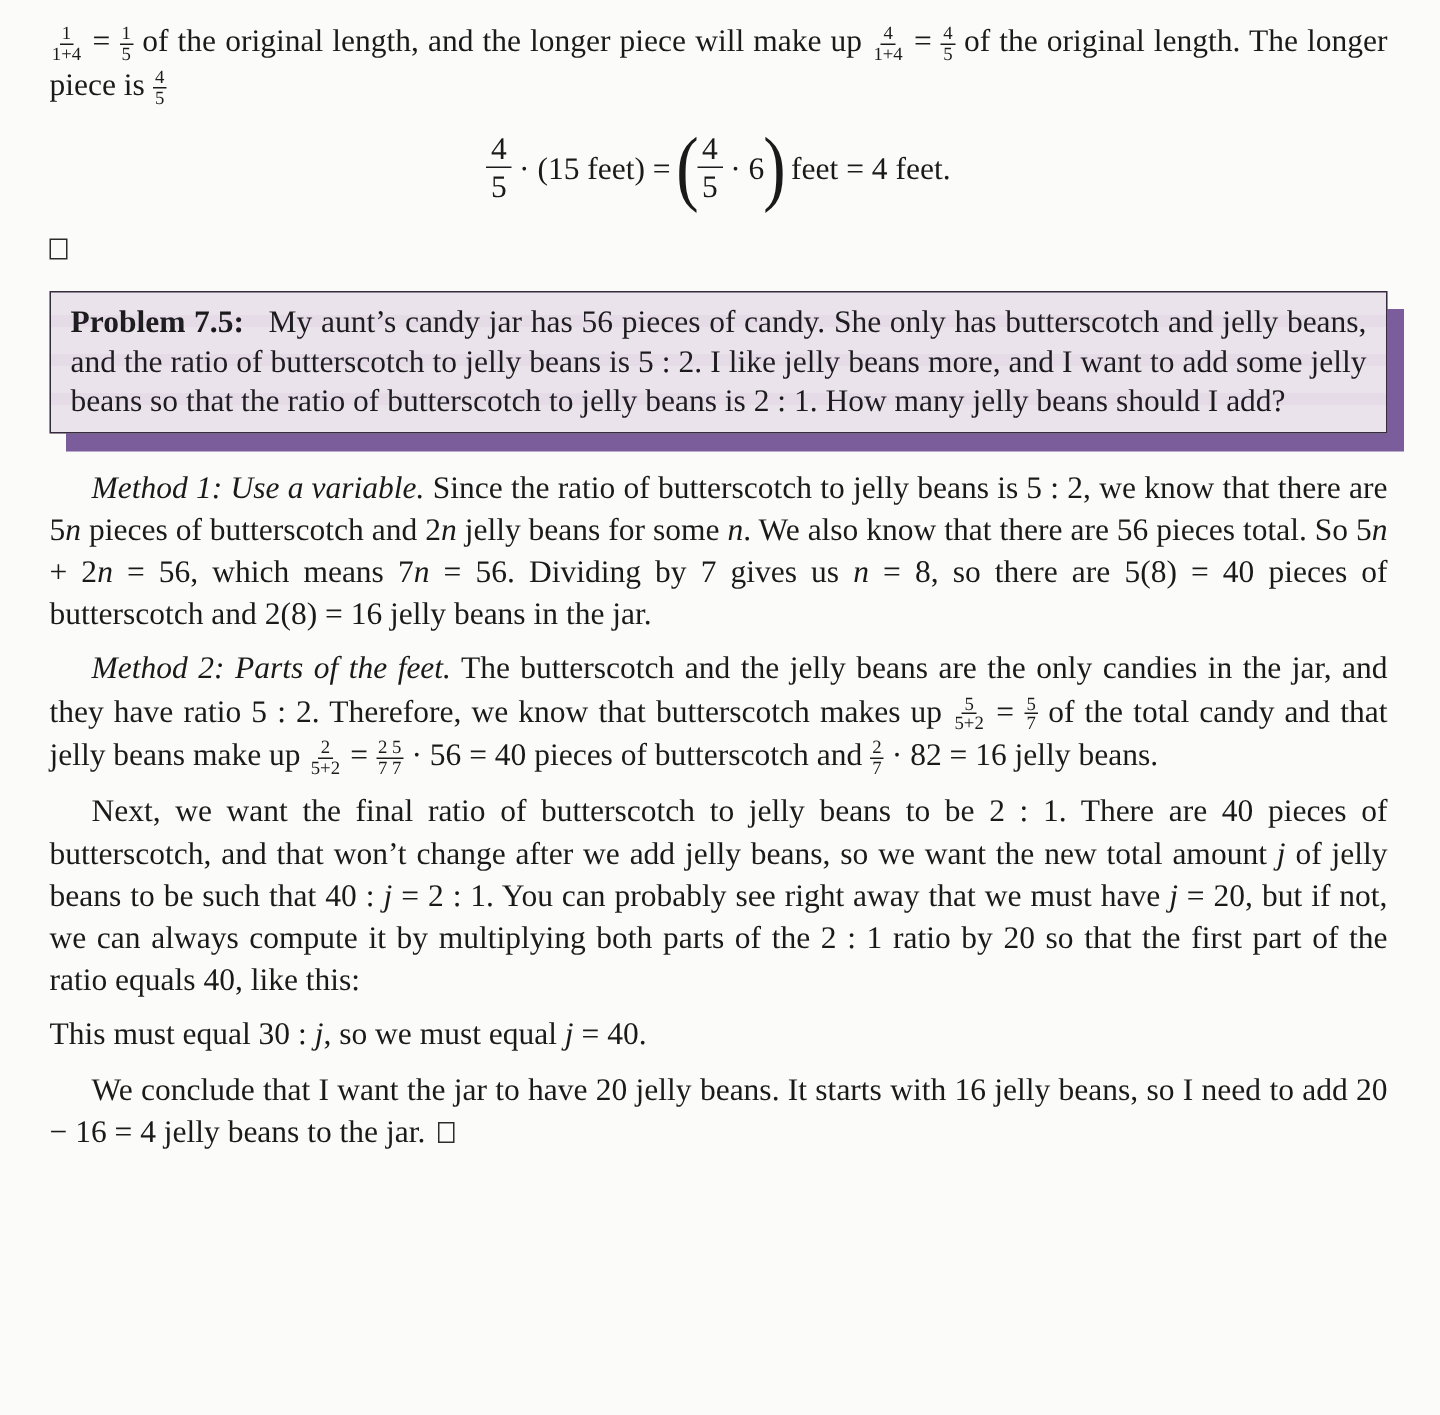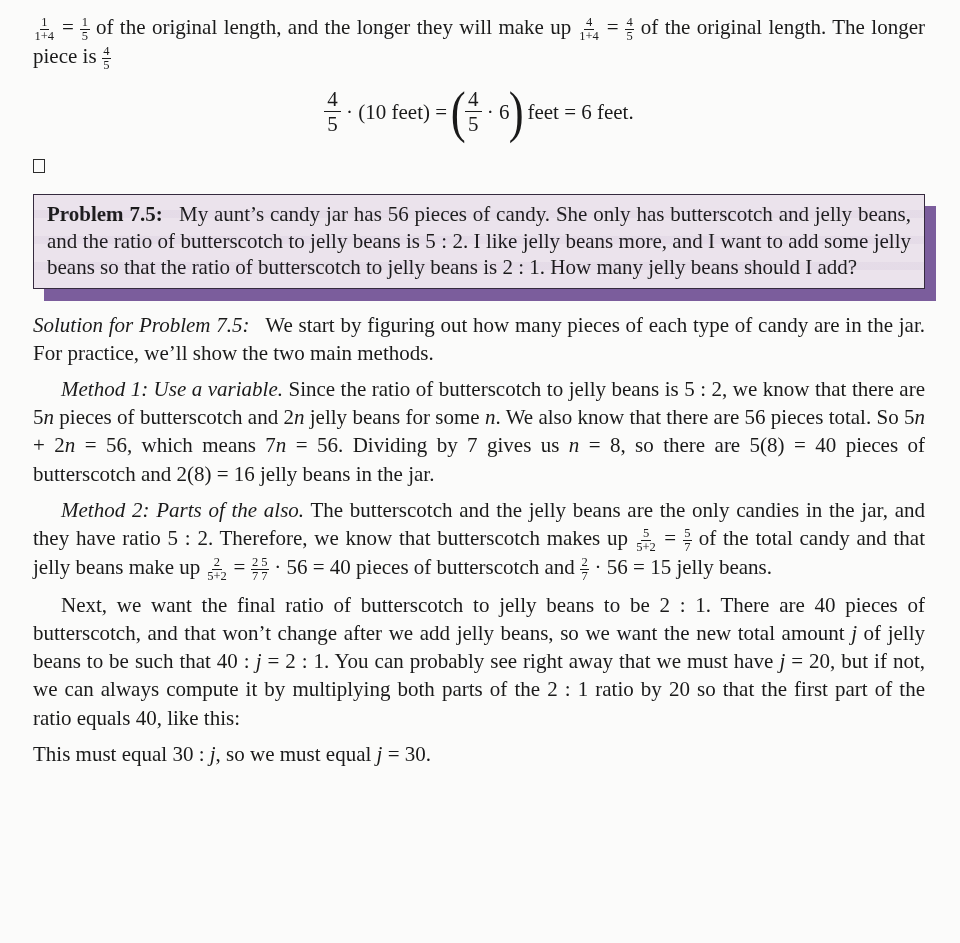--- a/index.html
+++ b/index.html
@@ -74,74 +74,74 @@
 <body>
 
 <div class="page">
 
   <p class="para first"><span class="frac">
         <span class="num">1</span>
         <span class="den">1+4</span>
       </span><span> = </span><span class="frac">
         <span class="num">1</span>
         <span class="den">5</span>
-      </span><span> of the original length, and the longer they will make up </span><span class="frac">
+      </span><span> of the original length, and the longer piece will make up </span><span class="frac">
         <span class="num">4</span>
         <span class="den">1+4</span>
       </span><span> = </span><span class="frac">
         <span class="num">4</span>
         <span class="den">5</span>
       </span><span> of the original length. The longer piece is </span><span class="frac">
         <span class="num">4</span>
         <span class="den">5</span>
       </span></p>
 
   <div class="equation">
       <span class="bigfrac"><span class="num">4</span><span class="den">5</span></span>
-      <span> · (10 feet) = </span>
+      <span> · (15 feet) = </span>
       <span class="bigparen">(</span>
       <span class="bigfrac"><span class="num">4</span><span class="den">5</span></span>
       <span> · 6</span>
       <span class="bigparen">)</span>
-      <span> feet = 6 feet.</span>
+      <span> feet = 4 feet.</span>
     </div>
 
   <div class="qed-line">
     <span class="qed"></span>
   </div>
 
   <div class="problem-box">
     <p class="para">
       <b class="plabel">Problem 7.5:</b><span><span>  My aunt’s candy jar has 56 pieces of candy. She only has butterscotch and jelly beans, and the ratio of butterscotch to jelly beans is 5 : 2. I like jelly beans more, and I want to add some jelly beans so that the ratio of butterscotch to jelly beans is 2 : 1. How many jelly beans should I add?</span></span>
     </p>
   </div>
 
-  <p class="para"><i>Solution for Problem 7.5:</i><span>  We start by figuring out how many pieces of each type of candy are in the jar. For practice, we’ll show the two main methods.</span></p>
 
   <p class="para indent"><i>Method 1: Use a variable.</i><span> Since the ratio of butterscotch to jelly beans is 5 : 2, we know that there are 5</span><i>n</i><span> pieces of butterscotch and 2</span><i>n</i><span> jelly beans for some </span><i>n</i><span>. We also know that there are 56 pieces total. So 5</span><i>n</i><span> + 2</span><i>n</i><span> = 56, which means 7</span><i>n</i><span> = 56. Dividing by 7 gives us </span><i>n</i><span> = 8, so there are 5(8) = 40 pieces of butterscotch and 2(8) = 16 jelly beans in the jar.</span></p>
 
-  <p class="para indent"><i>Method 2: Parts of the also.</i><span> The butterscotch and the jelly beans are the only candies in the jar, and they have ratio 5 : 2. Therefore, we know that butterscotch makes up </span><span class="frac">
+  <p class="para indent"><i>Method 2: Parts of the feet.</i><span> The butterscotch and the jelly beans are the only candies in the jar, and they have ratio 5 : 2. Therefore, we know that butterscotch makes up </span><span class="frac">
         <span class="num">5</span>
         <span class="den">5+2</span>
       </span><span> = </span><span class="frac">
         <span class="num">5</span>
         <span class="den">7</span>
       </span><span> of the total candy and that jelly beans make up </span><span class="frac">
         <span class="num">2</span>
         <span class="den">5+2</span>
       </span><span> = </span><span class="frac">
         <span class="num">2</span>
         <span class="den">7</span>
       </span><span class="frac">
         <span class="num">5</span>
         <span class="den">7</span>
       </span><span> · 56 = 40 pieces of butterscotch and </span><span class="frac">
         <span class="num">2</span>
         <span class="den">7</span>
-      </span><span> · 56 = 15 jelly beans.</span></p>
+      </span><span> · 82 = 16 jelly beans.</span></p>
 
   <p class="para indent"><span>Next, we want the final ratio of butterscotch to jelly beans to be 2 : 1. There are 40 pieces of butterscotch, and that won’t change after we add jelly beans, so we want the new total amount </span><i>j</i><span> of jelly beans to be such that 40 : </span><i>j</i><span> = 2 : 1. You can probably see right away that we must have </span><i>j</i><span> = 20, but if not, we can always compute it by multiplying both parts of the 2 : 1 ratio by 20 so that the first part of the ratio equals 40, like this:</span></p>
 
 
-  <p class="para"><span>This must equal 30 : </span><i>j</i><span>, so we must equal </span><i>j</i><span> = 30.</span></p>
+  <p class="para"><span>This must equal 30 : </span><i>j</i><span>, so we must equal </span><i>j</i><span> = 40.</span></p>
 
+  <p class="para indent"><span>We conclude that I want the jar to have 20 jelly beans. It starts with 16 jelly beans, so I need to add 20 − 16 = 4 jelly beans to the jar. </span><span class="qed inline"></span></p>
 
 </div>
 
 </body></html>

